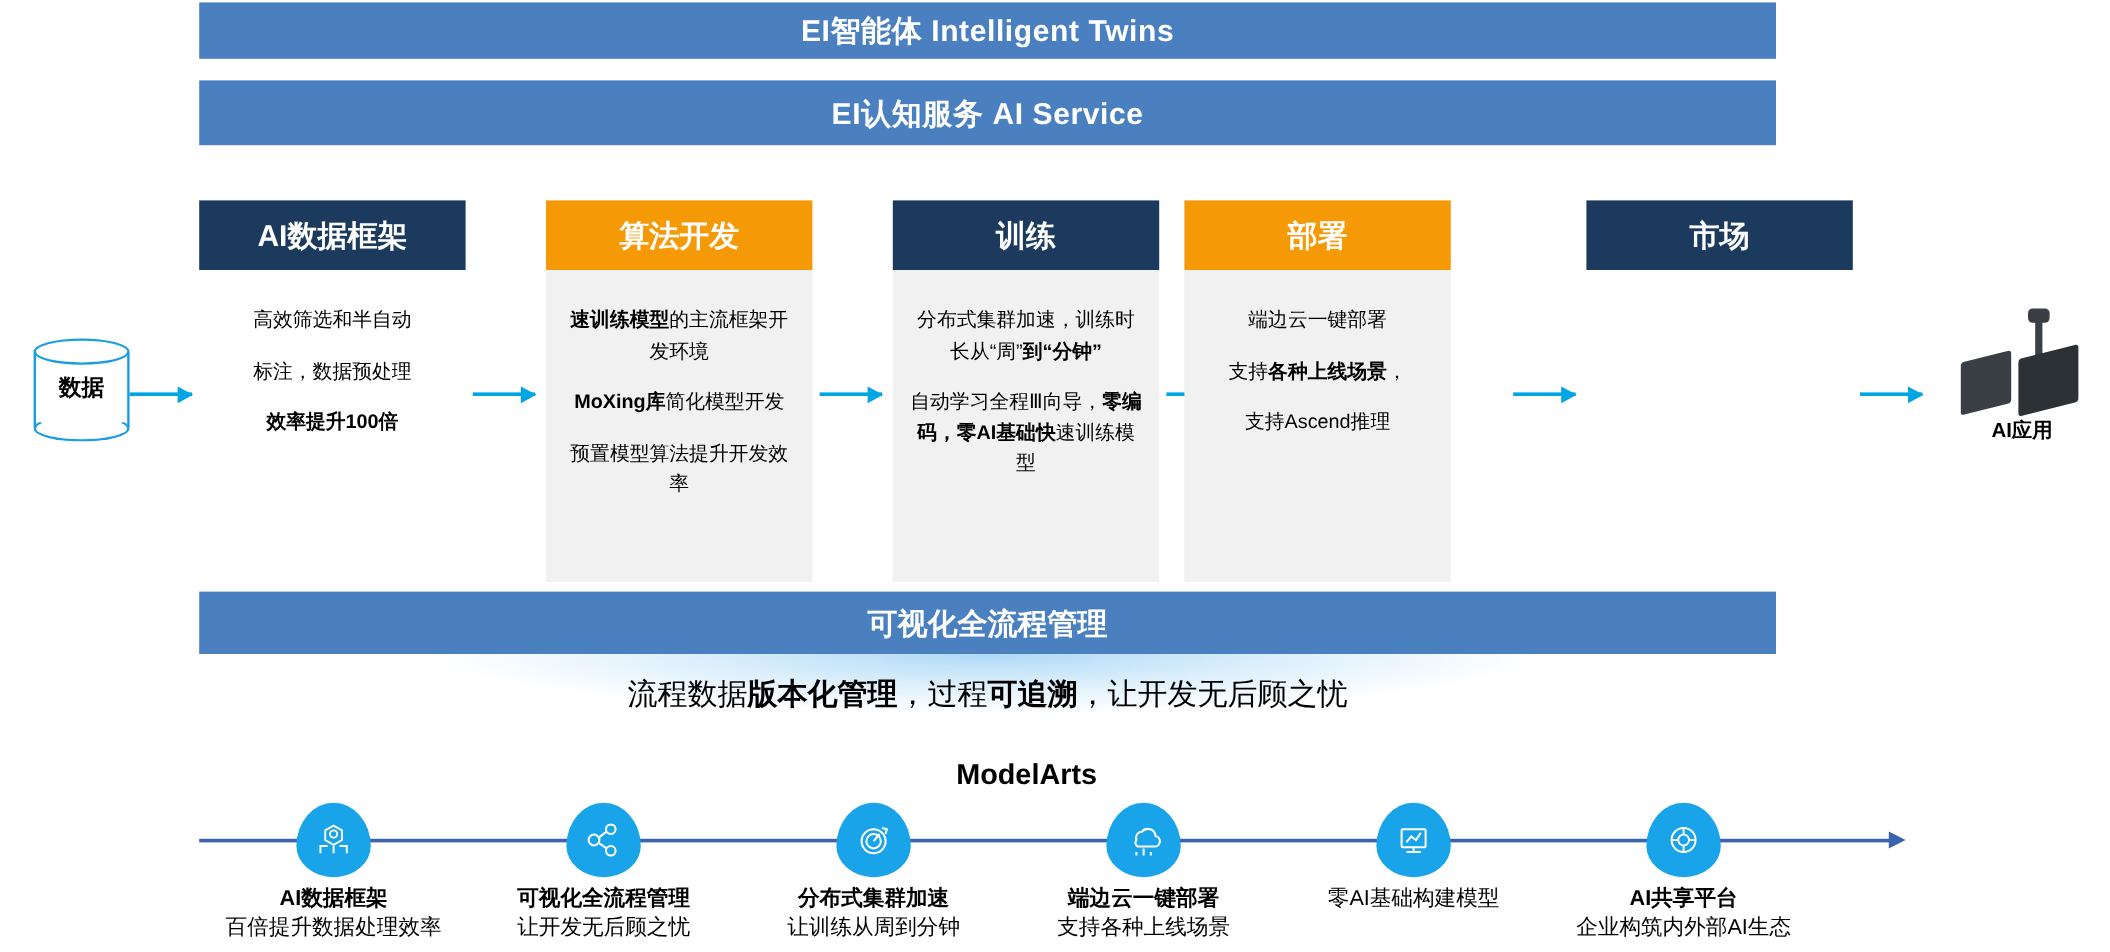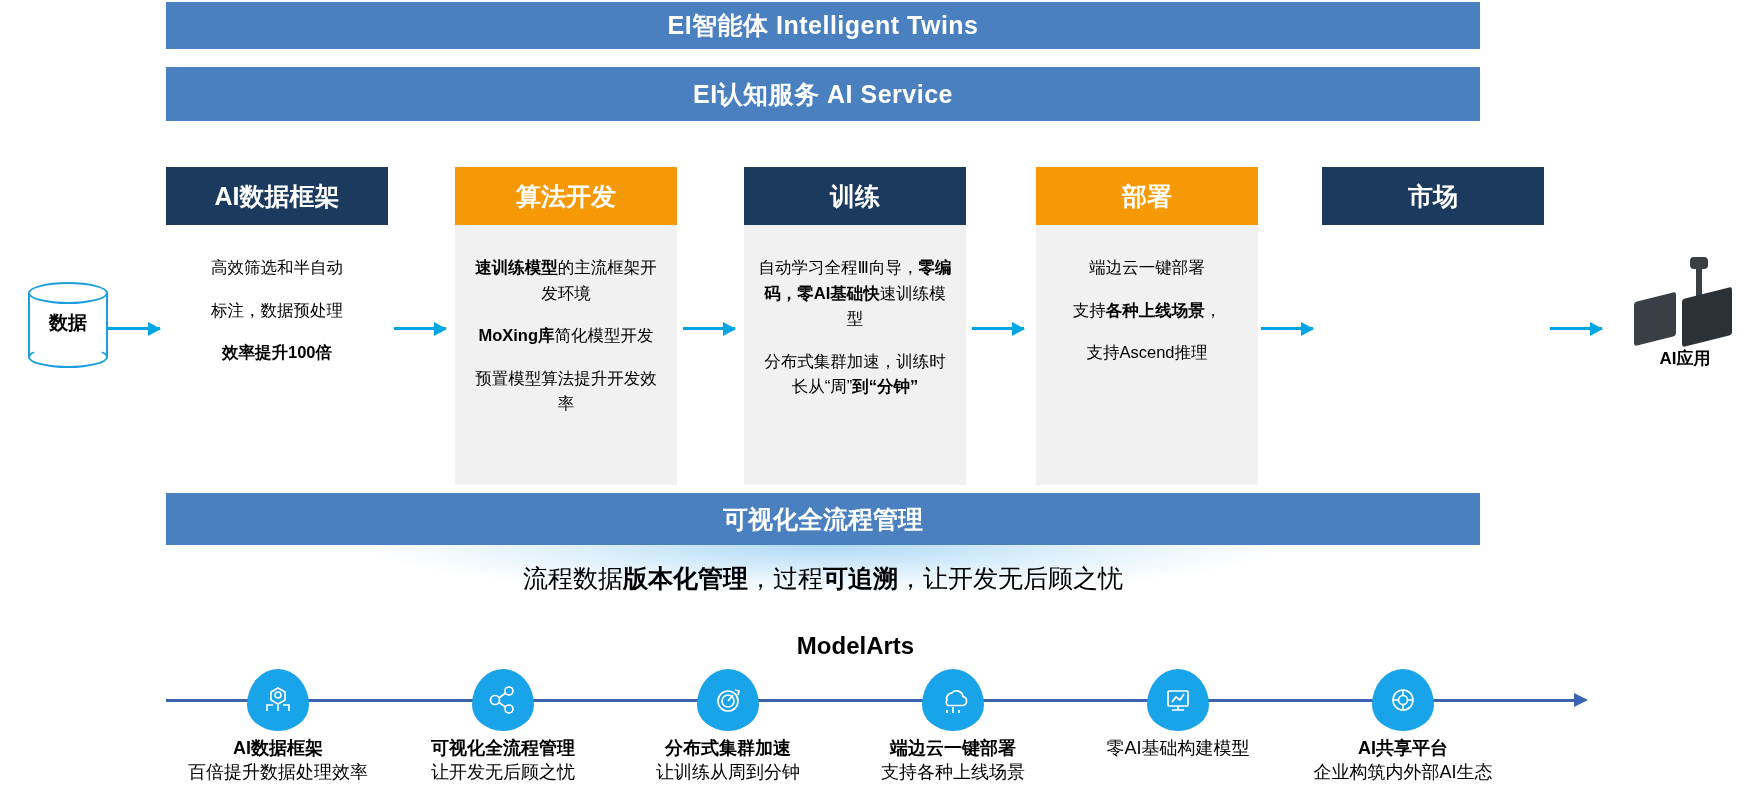--- a/index.html
+++ b/index.html
@@ -52,21 +52,21 @@
     color: #000000;
     text-align: center;
     margin-bottom: 17px;
   }
   .col .body p:last-child { margin-bottom: 0; }
   .col .body b { font-weight: bold; }
 
   #col-1 { left: 166px; }
   #col-2 { left: 455px; }
   #col-3 { left: 744px; }
-  #col-4 { left: 1036px; }
+  #col-4 { left: 987px; }
   #col-5 { left: 1322px; }
 
   
   .arrow {
     position: absolute;
     top: 327px;
     width: 52px; height: 3px;
     background: #00a5e4;
   }
   .arrow::after {
@@ -245,22 +245,22 @@
       <div class="head orange">算法开发</div>
       <div class="body">
         <p><b>速训练模型</b><span>的主流框架开发环境</span></p>
         <p><b>MoXing库</b><span>简化模型开发</span></p>
         <p><span>预置模型算法提升开发效率</span></p>
       </div>
     </div>
   <div class="col" id="col-3">
       <div class="head dark">训练</div>
       <div class="body">
+        <p><span>分布式集群加速，训练时长从“周”</span><b>到“分钟”</b></p>
         <p><span>自动学习全程Ⅲ向导，</span><b>零编码，零AI基础快</b><span>速训练模型</span></p>
-        <p><span>分布式集群加速，训练时长从“周”</span><b>到“分钟”</b></p>
       </div>
     </div>
   <div class="col" id="col-4">
       <div class="head orange">部署</div>
       <div class="body">
         <p><span>端边云一键部署</span></p>
         <p><span>支持</span><b>各种上线场景</b><span>，</span></p>
         <p><span>支持Ascend推理</span></p>
       </div>
     </div>

